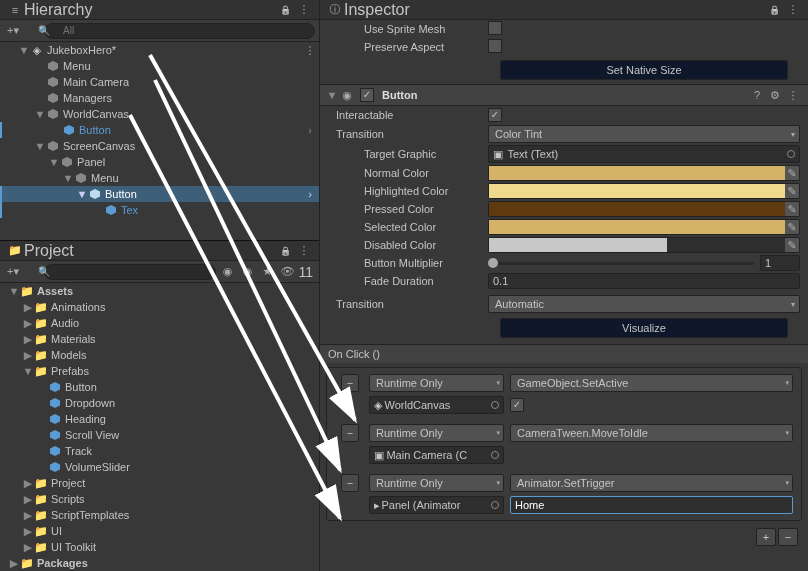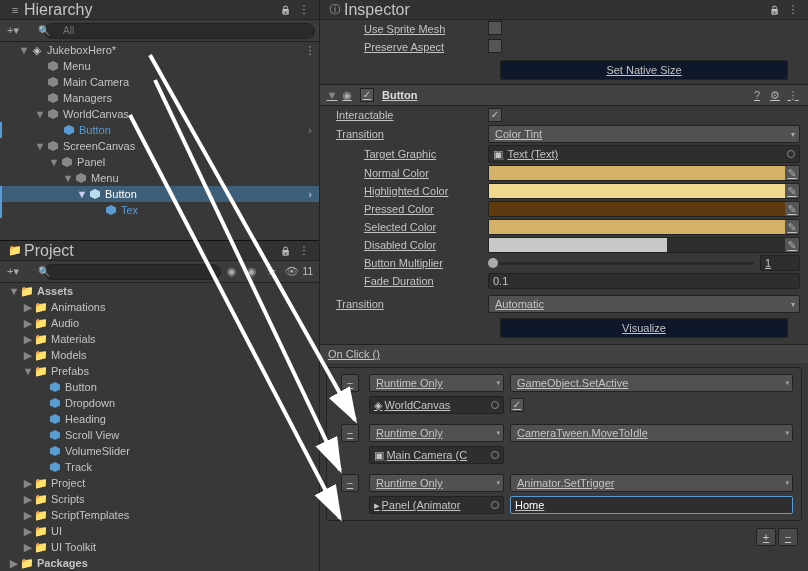--- a/index.html
+++ b/index.html
@@ -19,21 +19,21 @@
 .tree-row { position: relative; }
 .expander { width: 12px; height: 12px; display: inline-flex; align-items: center; justify-content: center; color: #888; cursor: pointer; }
 .node-icon { width: 14px; height: 14px; display: inline-flex; align-items: center; justify-content: center; margin-right: 3px; }
 .node-label { color: #c4c4c4; }
 .indent { display: inline-block; }
 .panel.hierarchy { flex: 1; display: flex; flex-direction: column; border-bottom: 1px solid #111; }
 .panel.project { flex: 1.3; display: flex; flex-direction: column; }
 .project-tree { flex: 1; background: #383838; overflow: auto; }
 .prefab-icon { color: #5a9bd4; }
 .folder-icon { color: #888; }
-.insp-body { flex: 1; overflow: auto; padding: 0; text-decoration: underline; }
+.insp-body { flex: 1; overflow: auto; padding: 0; }
 .insp-row { display: flex; align-items: center; padding: 1px 8px; min-height: 18px; }
 .insp-label { width: 160px; color: #c4c4c4; padding-left: 20px; }
 .insp-sub { padding-left: 36px; }
 .insp-field { flex: 1; }
 .checkbox { width: 14px; height: 14px; background: #555; border: 1px solid #222; display: inline-block; cursor: pointer; }
 .checkbox.checked::after { content: '✓'; color: #c4c4c4; font-size: 10px; display: block; text-align: center; line-height: 12px; }
 .wide-btn { background: #0f172a; border: 1px solid #222; color: #c4c4c4; padding: 3px; text-align: center; cursor: pointer; margin: 4px 20px 4px 180px; border-radius: 2px; }
 .comp-header { background: #424242; display: flex; align-items: center; padding: 2px 6px; height: 22px; border-top: 1px solid #222; border-bottom: 1px solid #222; }
 .comp-header .title { font-weight: bold; color: #ddd; margin-left: 4px; }
 .dropdown { background: #515151; border: 1px solid #222; padding: 1px 16px 1px 6px; color: #c4c4c4; position: relative; border-radius: 2px; height: 18px; display: flex; align-items: center; }
@@ -200,21 +200,21 @@
       <span class="icon">⋮</span>
     </div>
     <div class="toolbar">
       <span class="icon">+▾</span>
       <span class="icon" style="position:relative;left:12px;font-size:10px;">🔍</span>
       <input class="search-input" style="flex: 1 1 0%;" placeholder="">
       <span class="icon">◉</span>
       <span class="icon">◉</span>
       <span class="icon">★</span>
       <span class="icon">👁</span>
-        <span style="font-size:10px;margin-right:2px;">11</span>
+        <span style="font-size:14px;margin-right:2px;">11</span>
     </div>
     <div class="project-tree">
       <div class="tree-row">
           <span class="indent" style="width:4px"></span>
           <span class="expander">▼</span>
           <span class="node-icon folder-icon">📁</span>
           <span class="node-label" style="font-weight:bold">Assets</span>
         </div>
       <div class="tree-row">
           <span class="indent" style="width:18px"></span>
@@ -282,30 +282,30 @@
           </span>
           <span class="node-label">Scroll View</span>
         </div>
       <div class="tree-row">
           <span class="indent" style="width:44px"></span>
           <span class="node-icon prefab-icon">
             <svg class="cube-svg" viewBox="0 0 12 12">
               <path fill="#5a9bd4" d="M6 1l5 2.5v5L6 11 1 8.5v-5z"></path>
             </svg>
           </span>
+          <span class="node-label">Track</span>
+        </div>
+      <div class="tree-row">
+          <span class="indent" style="width:44px"></span>
+          <span class="node-icon prefab-icon">
+            <svg class="cube-svg" viewBox="0 0 12 12">
+              <path fill="#5a9bd4" d="M6 1l5 2.5v5L6 11 1 8.5v-5z"></path>
+            </svg>
+          </span>
           <span class="node-label">VolumeSlider</span>
-        </div>
-      <div class="tree-row">
-          <span class="indent" style="width:44px"></span>
-          <span class="node-icon prefab-icon">
-            <svg class="cube-svg" viewBox="0 0 12 12">
-              <path fill="#5a9bd4" d="M6 1l5 2.5v5L6 11 1 8.5v-5z"></path>
-            </svg>
-          </span>
-          <span class="node-label">Track</span>
         </div>
       <div class="tree-row">
           <span class="indent" style="width:18px"></span>
           <span class="expander">▶</span>
           <span class="node-icon folder-icon">📁</span>
           <span class="node-label">Project</span>
         </div>
       <div class="tree-row">
           <span class="indent" style="width:18px"></span>
           <span class="expander">▶</span>

